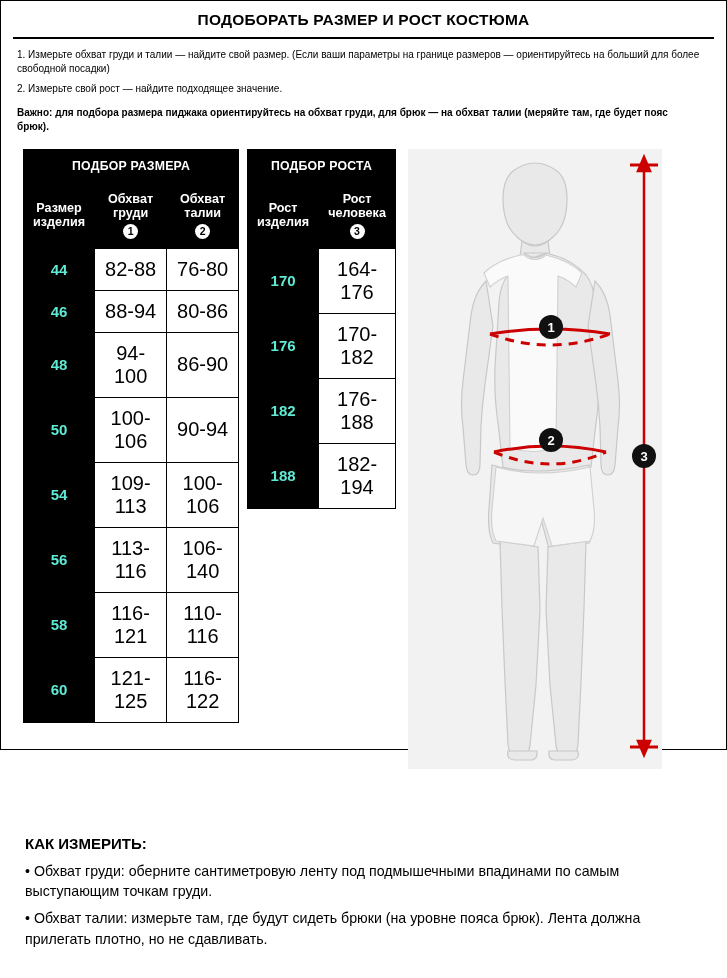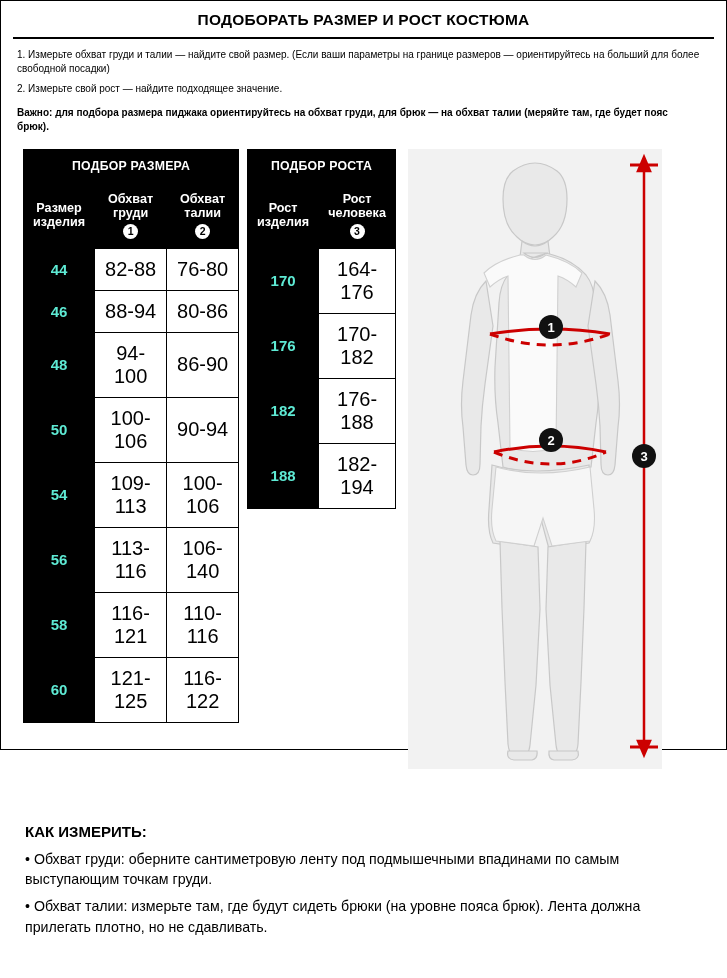--- a/index.html
+++ b/index.html
@@ -127,21 +127,21 @@
 
   .how {
     position: absolute;
     left: 24px;
     right: 20px;
     top: 820px;
     font-size: 14.2px;
     line-height: 1.45;
   }
   .how h3 {
-    margin: 0 0 6px 0;
+    margin: 12px 0 6px 0;
     font-size: 15px;
     font-weight: bold;
   }
   .how p { margin: 0 0 6px 0; }
 </style>
 </head>
 <body>
 
 <div class="page">
 

